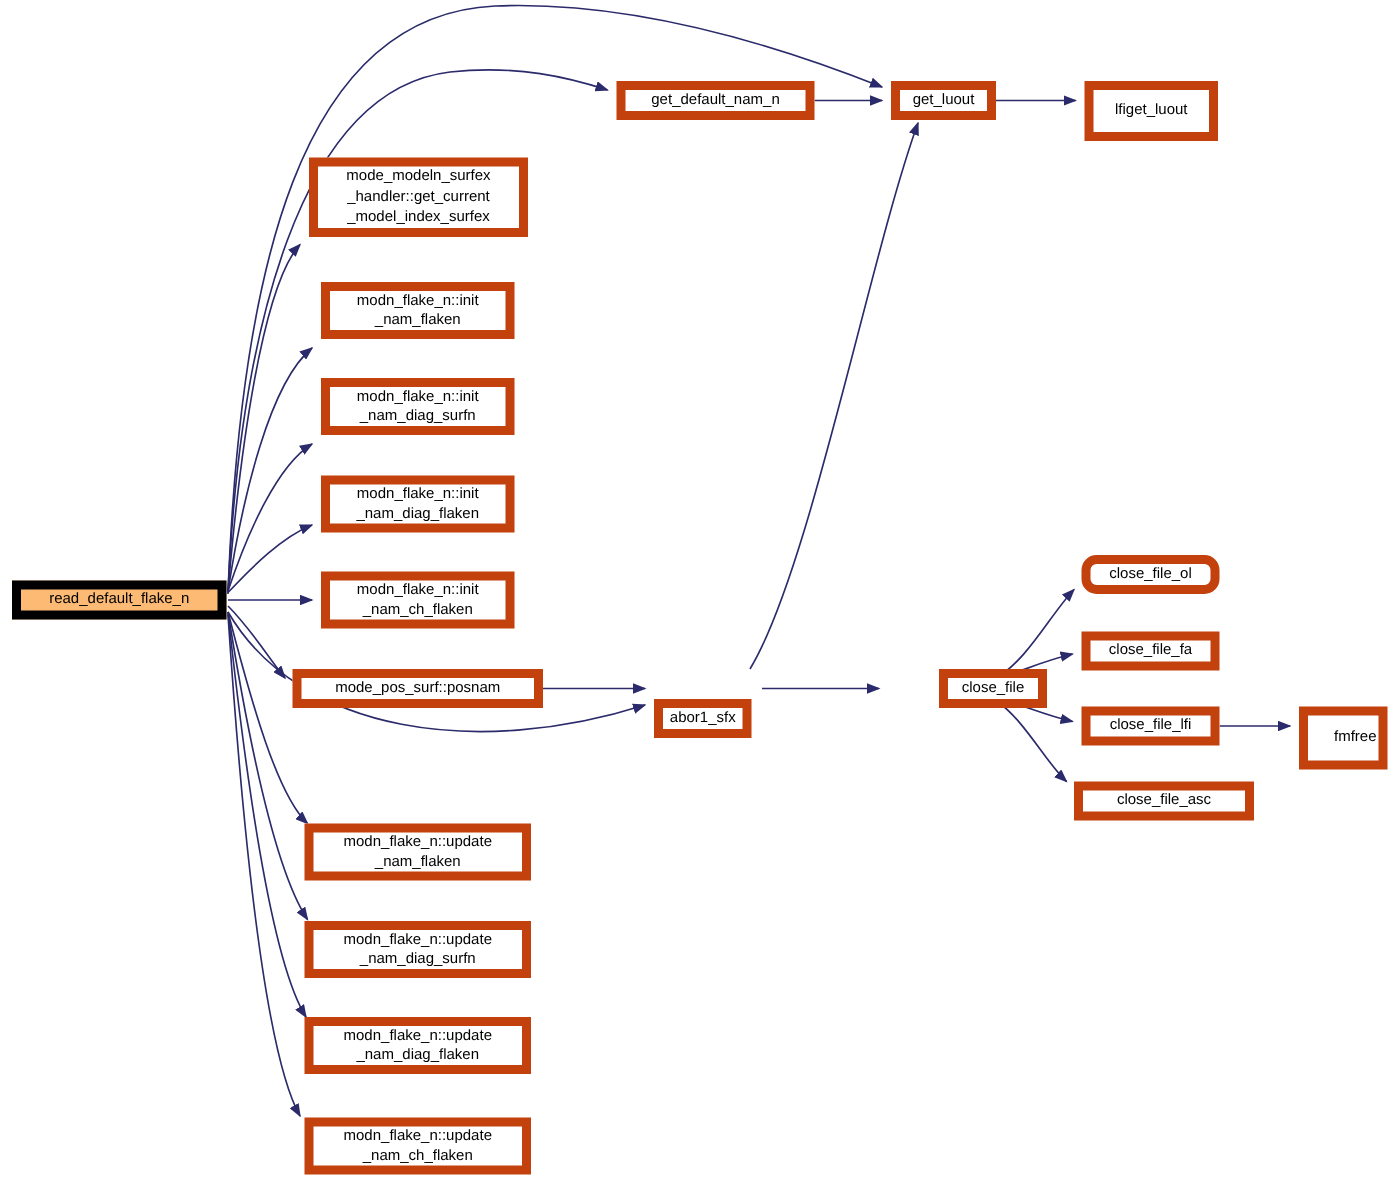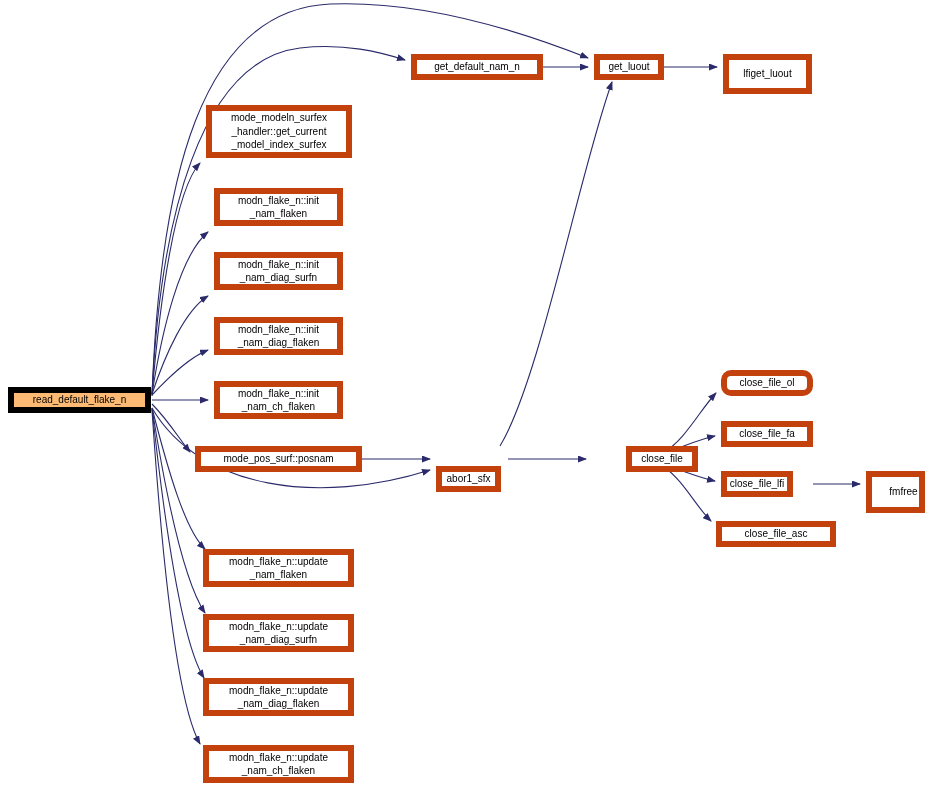--- a/index.html
+++ b/index.html
@@ -93,21 +93,21 @@
 _nam_diag_surfn</div>
       <div class="node" style="left: 214px; top: 317px; width: 129px; height: 38px;">modn_flake_n::init
 _nam_diag_flaken</div>
       <div class="node" style="left: 214px; top: 381px; width: 129px; height: 38px;">modn_flake_n::init
 _nam_ch_flaken</div>
       <div class="node" style="left: 195px; top: 446px; width: 167px; height: 26px;">mode_pos_surf::posnam</div>
       <div class="node" style="left: 436px; top: 466px; width: 65px; height: 26px;">abor1_sfx</div>
       <div class="node" style="left: 592px; top: 446px; width: 72px; height: 26px; margin-left: 34px;">close_file</div>
       <div class="node" style="left: 721px; top: 370px; width: 92px; height: 26px; border-radius: 10px;">close_file_ol</div>
       <div class="node" style="left: 721px; top: 421px; width: 92px; height: 26px;">close_file_fa</div>
-      <div class="node" style="left: 721px; top: 471px; width: 72px; height: 26px;">close_file_lfi</div>
+      <div class="node" style="left: 721px; top: 471px; width: 92px; height: 26px;">close_file_lfi</div>
       <div class="node" style="left: 716px; top: 521px; width: 120px; height: 26px;">close_file_asc</div>
       <div class="node" style="left: 866px; top: 471px; width: 59px; height: 42px; padding-left: 16px;">fmfree</div>
       <div class="node" style="left: 203px; top: 549px; width: 151px; height: 38px;">modn_flake_n::update
 _nam_flaken</div>
       <div class="node" style="left: 203px; top: 614px; width: 151px; height: 38px;">modn_flake_n::update
 _nam_diag_surfn</div>
       <div class="node" style="left: 203px; top: 678px; width: 151px; height: 38px;">modn_flake_n::update
 _nam_diag_flaken</div>
       <div class="node" style="left: 203px; top: 745px; width: 151px; height: 38px;">modn_flake_n::update
 _nam_ch_flaken</div>

